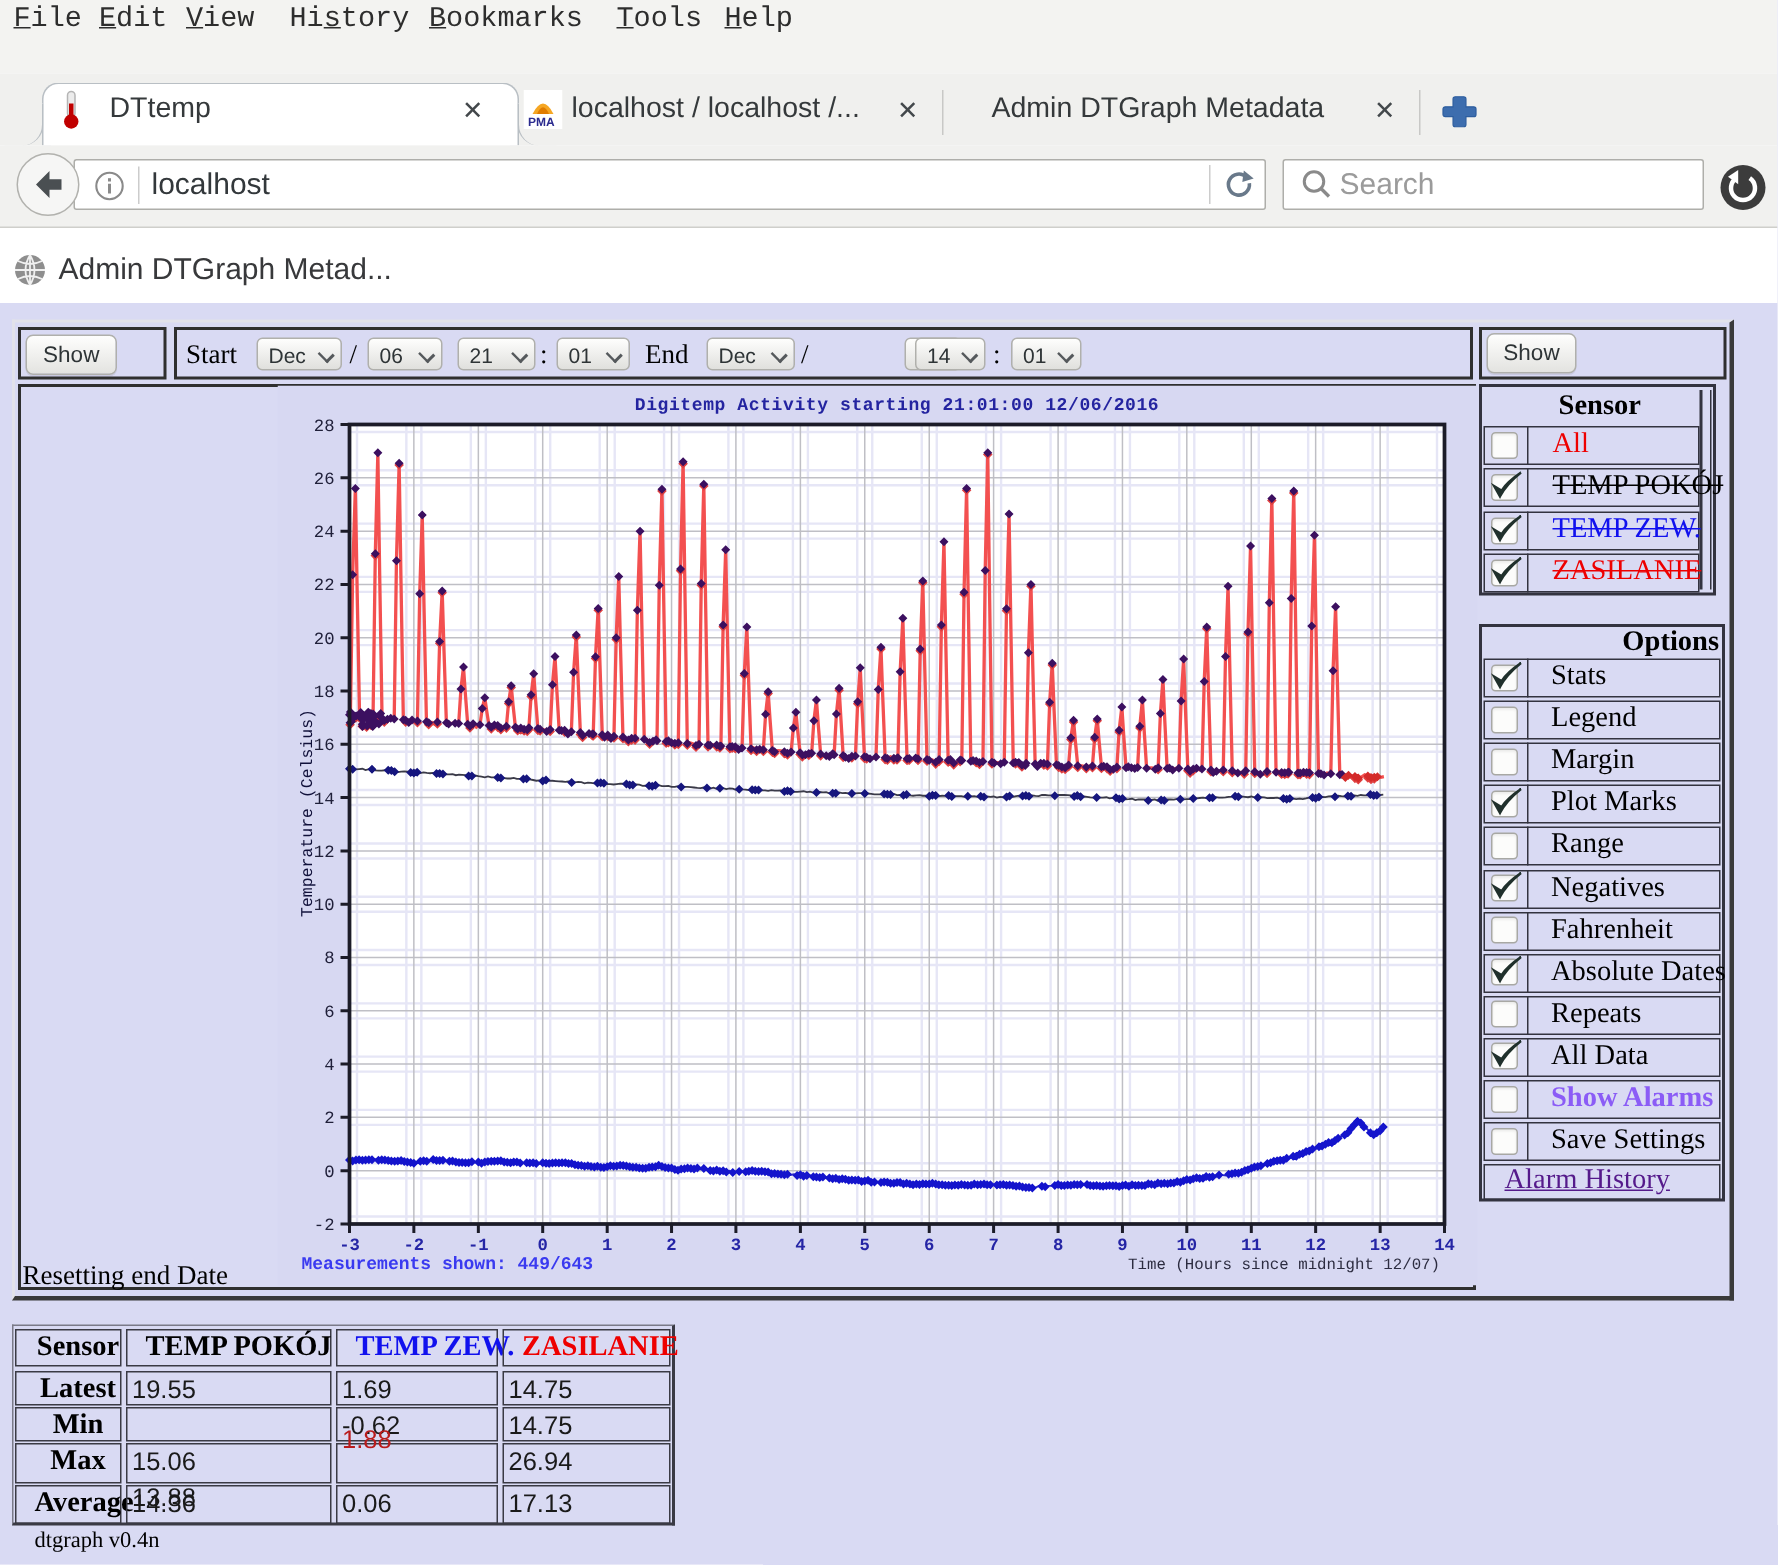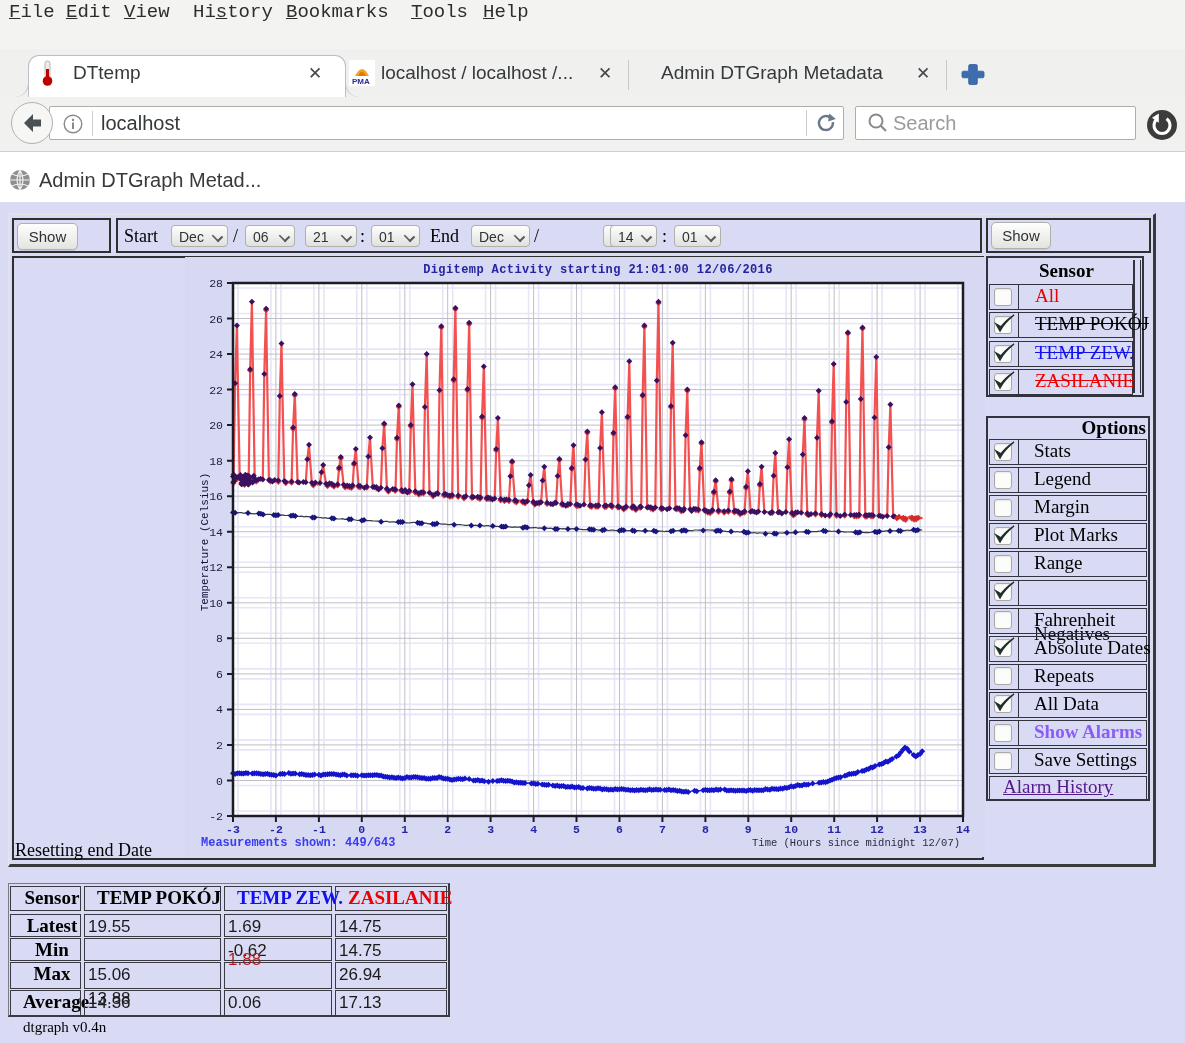--- a/index.html
+++ b/index.html
@@ -247,21 +247,21 @@
 <div class="abs" style="left:989px; top:551px; width:158px; height:26px; border:1px solid #33333f;"></div>
 <div class="abs" style="left:989px; top:551px; width:30px; height:26px; border-right:1px solid #33333f;"></div>
 <div class="cbx" style="left:994px; top:555px;"></div>
 <div class="abs serif" style="left:1021px; top:552px; font-size:19px; color:#000; white-space:nowrap;">Range</div>
 <div class="abs" style="left:989px; top:580px; width:158px; height:26px; border:1px solid #33333f;"></div>
 <div class="abs" style="left:989px; top:580px; width:30px; height:26px; border-right:1px solid #33333f;"></div>
 <div class="cbx" style="left:994px; top:583px;"></div>
 <svg class="abs" style="left:992px; top:578px; overflow:visible;" width="26" height="26" viewBox="0 0 26 26">
     <path d="M4 13 L8 20 Q12 12 22 4 Q13 10 9 16 Z" fill="#20302c" stroke="#20302c" stroke-width="1.5"></path>
   </svg>
-<div class="abs serif" style="left:1021px; top:581px; font-size:19px; color:#000; white-space:nowrap;margin-top:42px;">Negatives</div>
+<div class="abs serif" style="left:1021px; top:581px; font-size:19px; color:#000; white-space:nowrap;">Negatives</div>
 <div class="abs" style="left:989px; top:608px; width:158px; height:26px; border:1px solid #33333f;"></div>
 <div class="abs" style="left:989px; top:608px; width:30px; height:26px; border-right:1px solid #33333f;"></div>
 <div class="cbx" style="left:994px; top:611px;"></div>
 <div class="abs serif" style="left:1021px; top:609px; font-size:19px; color:#000; white-space:nowrap;">Fahrenheit</div>
 <div class="abs" style="left:989px; top:636px; width:158px; height:26px; border:1px solid #33333f;"></div>
 <div class="abs" style="left:989px; top:636px; width:30px; height:26px; border-right:1px solid #33333f;"></div>
 <div class="cbx" style="left:994px; top:639px;"></div>
 <svg class="abs" style="left:992px; top:634px; overflow:visible;" width="26" height="26" viewBox="0 0 26 26">
     <path d="M4 13 L8 20 Q12 12 22 4 Q13 10 9 16 Z" fill="#20302c" stroke="#20302c" stroke-width="1.5"></path>
   </svg>

